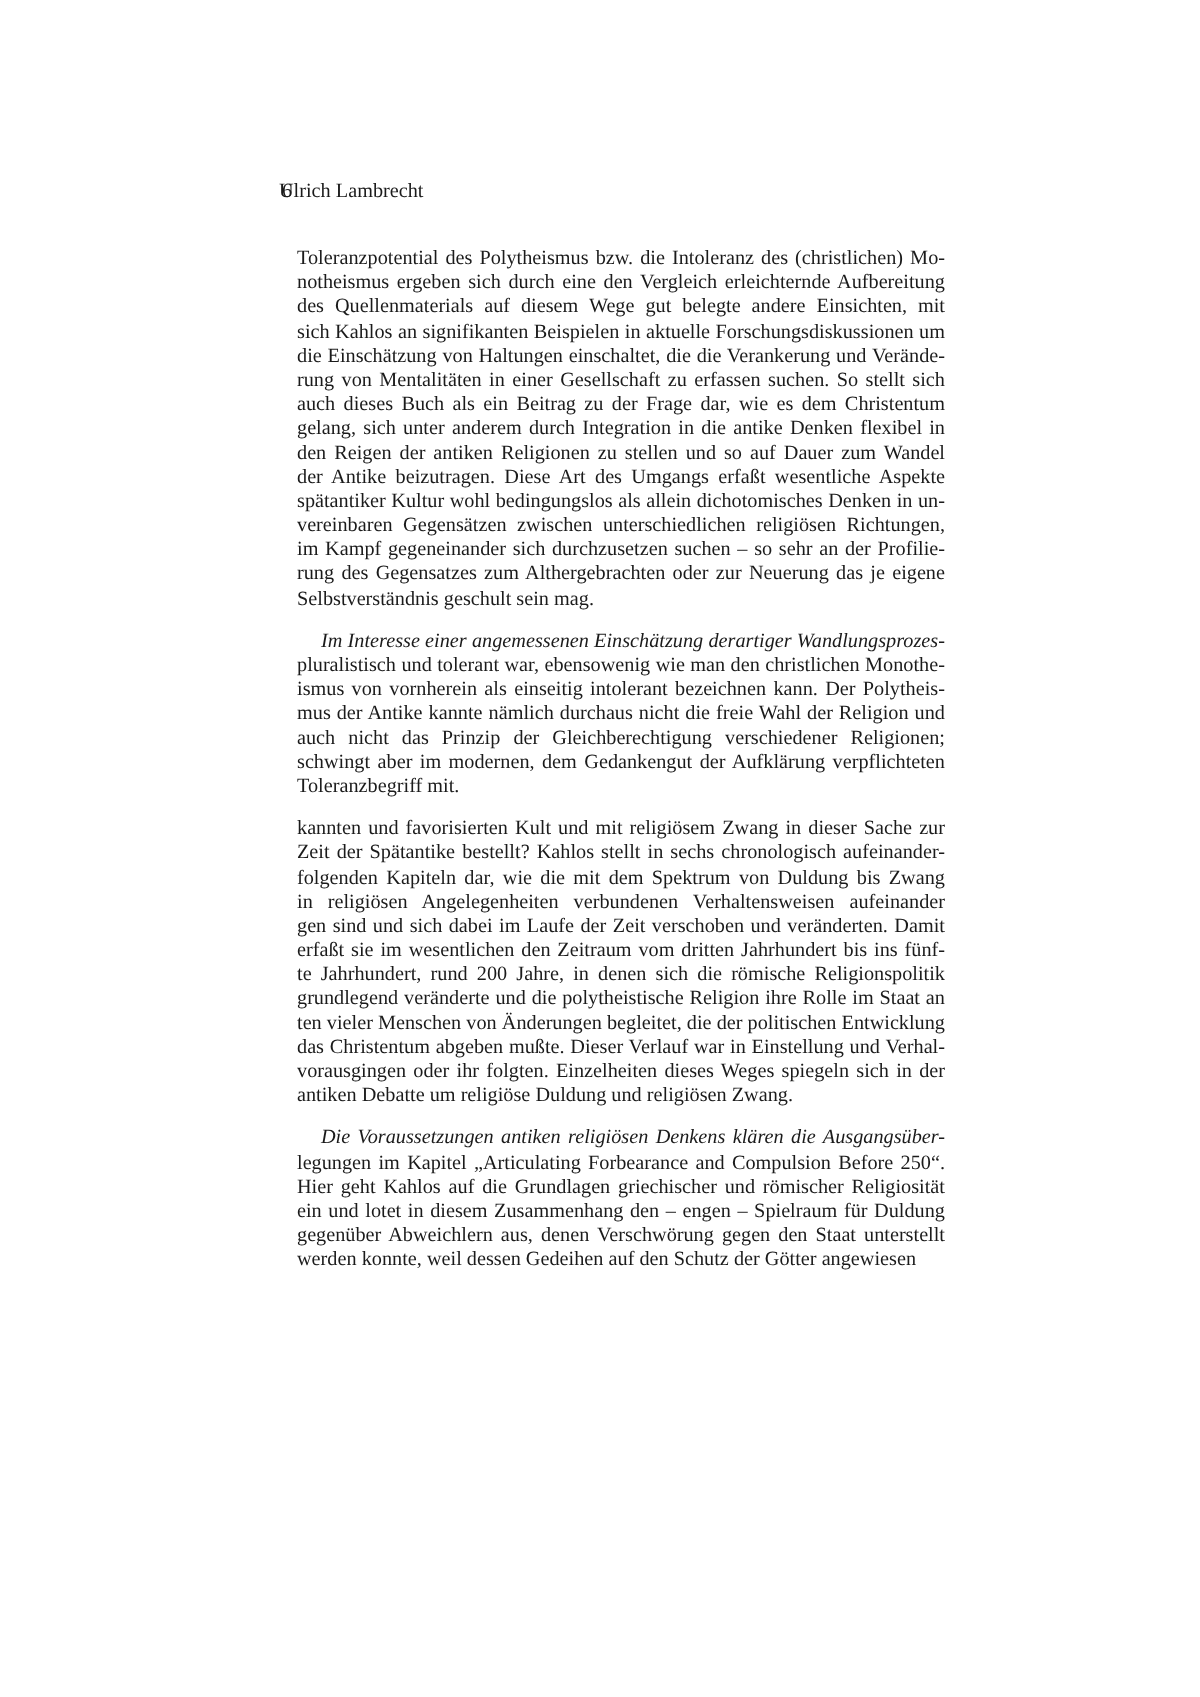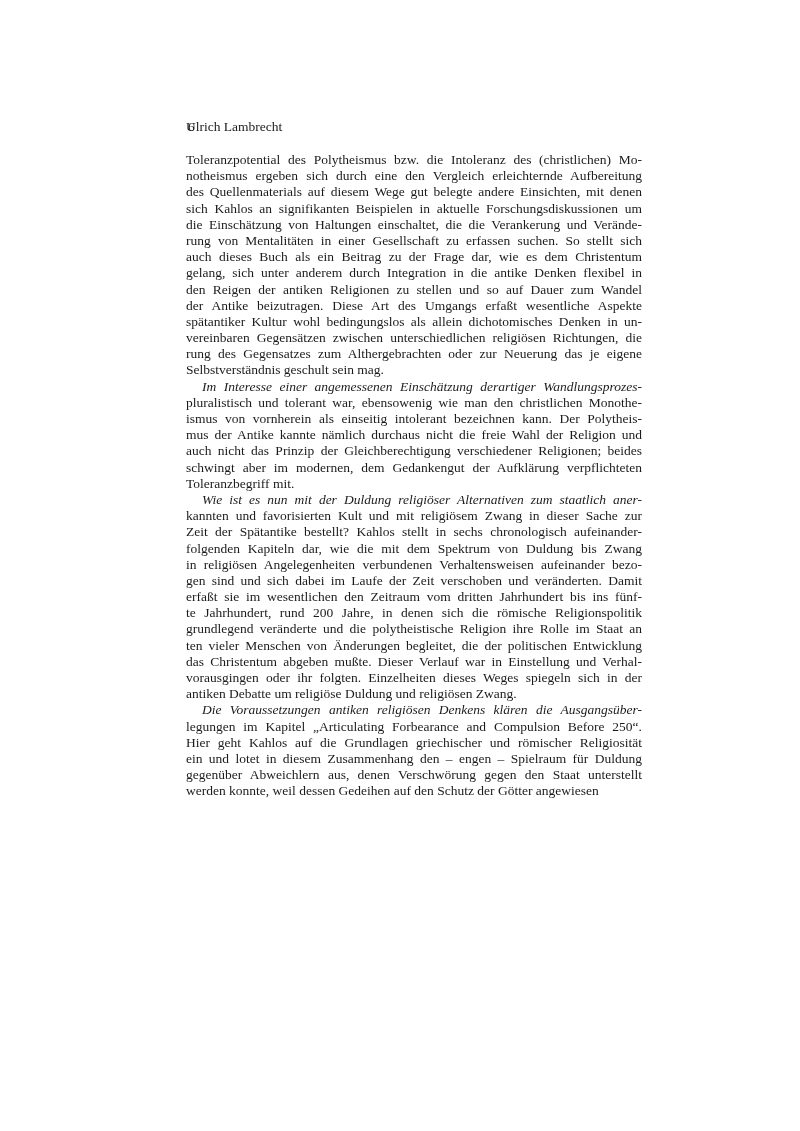--- a/index.html
+++ b/index.html
@@ -38,21 +38,21 @@
     text-align: left;
   }
   .text-block {
     position: absolute;
     top: 152px;
     left: 186px;
     width: 456px;
     font-size: 13.5px;
   }
   .paragraph {
-    margin: 0;
+    margin: 12px;
     padding: 0;
   }
   .line {
     height: 16.2px;
     line-height: 16.2px;
     text-align: justify;
     text-align-last: justify;
     overflow: hidden;
     white-space: nowrap;
   }
@@ -82,34 +82,34 @@
         <div class="line justified">des Quellenmaterials auf diesem Wege gut belegte andere Einsichten, mit denen</div>
         <div class="line justified">sich Kahlos an signifikanten Beispielen in aktuelle Forschungsdiskussionen um</div>
         <div class="line justified">die Einschätzung von Haltungen einschaltet, die die Verankerung und Verände-</div>
         <div class="line justified">rung von Mentalitäten in einer Gesellschaft zu erfassen suchen. So stellt sich</div>
         <div class="line justified">auch dieses Buch als ein Beitrag zu der Frage dar, wie es dem Christentum</div>
         <div class="line justified">gelang, sich unter anderem durch Integration in die antike Denken flexibel in</div>
         <div class="line justified">den Reigen der antiken Religionen zu stellen und so auf Dauer zum Wandel</div>
         <div class="line justified">der Antike beizutragen. Diese Art des Umgangs erfaßt wesentliche Aspekte</div>
         <div class="line justified">spätantiker Kultur wohl bedingungslos als allein dichotomisches Denken in un-</div>
         <div class="line justified">vereinbaren Gegensätzen zwischen unterschiedlichen religiösen Richtungen, die</div>
+        <div class="line justified">im Kampf gegeneinander sich durchzusetzen suchen – so sehr an der Profilie-</div>
         <div class="line justified">rung des Gegensatzes zum Althergebrachten oder zur Neuerung das je eigene</div>
         <div class="line justified last">Selbstverständnis geschult sein mag.</div>
       </div>
       <div class="paragraph">
         <div class="line justified indent">Im Interesse einer angemessenen Einschätzung derartiger Wandlungsprozes-</div>
         <div class="line justified">pluralistisch und tolerant war, ebensowenig wie man den christlichen Monothe-</div>
         <div class="line justified">ismus von vornherein als einseitig intolerant bezeichnen kann. Der Polytheis-</div>
         <div class="line justified">mus der Antike kannte nämlich durchaus nicht die freie Wahl der Religion und</div>
         <div class="line justified">auch nicht das Prinzip der Gleichberechtigung verschiedener Religionen; beides</div>
         <div class="line justified">schwingt aber im modernen, dem Gedankengut der Aufklärung verpflichteten</div>
         <div class="line justified last">Toleranzbegriff mit.</div>
       </div>
       <div class="paragraph">
-        <div class="line justified indent">Wie ist es nun mit der Duldung religiöser Alternativen zum staatlich aner-</div>
         <div class="line justified">kannten und favorisierten Kult und mit religiösem Zwang in dieser Sache zur</div>
         <div class="line justified">Zeit der Spätantike bestellt? Kahlos stellt in sechs chronologisch aufeinander-</div>
         <div class="line justified">folgenden Kapiteln dar, wie die mit dem Spektrum von Duldung bis Zwang</div>
         <div class="line justified">in religiösen Angelegenheiten verbundenen Verhaltensweisen aufeinander bezo-</div>
         <div class="line justified">gen sind und sich dabei im Laufe der Zeit verschoben und veränderten. Damit</div>
         <div class="line justified">erfaßt sie im wesentlichen den Zeitraum vom dritten Jahrhundert bis ins fünf-</div>
         <div class="line justified">te Jahrhundert, rund 200 Jahre, in denen sich die römische Religionspolitik</div>
         <div class="line justified">grundlegend veränderte und die polytheistische Religion ihre Rolle im Staat an</div>
         <div class="line justified">ten vieler Menschen von Änderungen begleitet, die der politischen Entwicklung</div>
         <div class="line justified">das Christentum abgeben mußte. Dieser Verlauf war in Einstellung und Verhal-</div>

